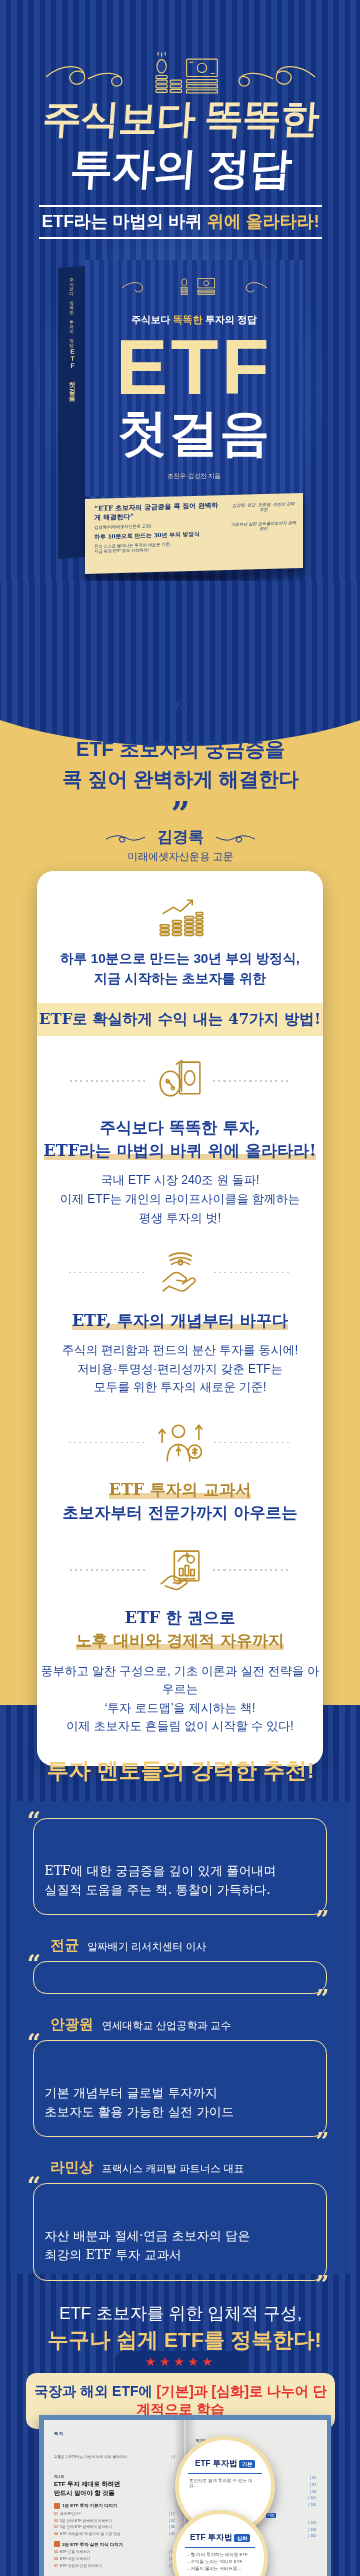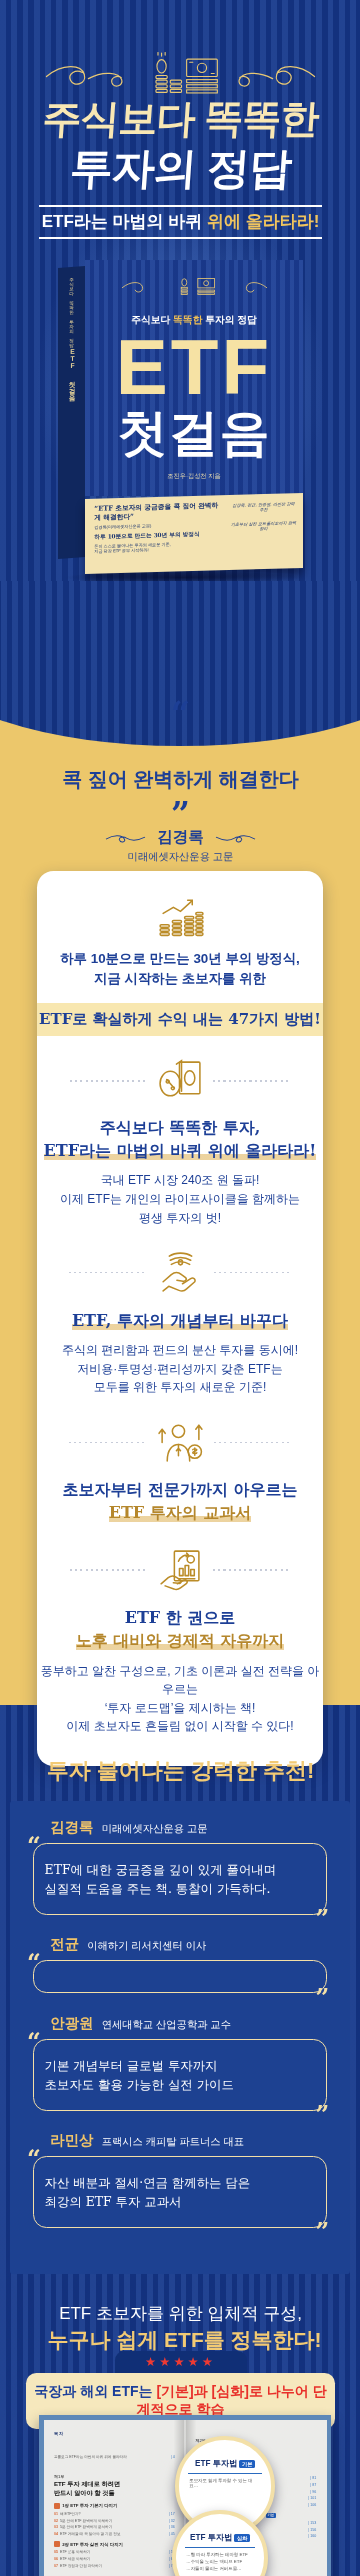--- a/index.html
+++ b/index.html
@@ -2,21 +2,21 @@
 <html style="font-size:8.2px"><head>
 <meta charset="utf-8">
 <style>
   html,body{margin:0;padding:0;background:#0d2258;}
   #page{position:relative;width:361px;height:3877px;margin:0 auto;overflow:hidden;
         font-family:"Liberation Sans",sans-serif;}
   .stripes{background-color:#16398c;
     background-image:repeating-linear-gradient(90deg,rgba(255,255,255,.05) 0 5.7px,rgba(0,0,40,.14) 5.7px 11.3px);}
   .abs{position:absolute;}
   .ctr{left:0;right:0;text-align:center;}
-  .serif{font-family:"DejaVu Serif","Liberation Serif",serif;}
+  .serif{font-family:"DejaVu Serif","Liberation Serif",serif;margin-top:26px;}
   .navy{color:#1d3f96;}
   .goldtx{color:#b5872c;}
   .uline{background-image:linear-gradient(to top,rgba(224,182,96,.6) 0 5.7px,transparent 5.7px);}
   
   #glow{top:170px;left:0;width:361px;height:515px;
     background:radial-gradient(ellipse 206px 268px at 50% 42%,rgba(130,180,255,.42),rgba(130,180,255,0) 70%);}
   .h1a{top:92px;font-size:39px;font-weight:800;color:#f8e7b4;letter-spacing:-1px;transform:skewX(-4deg);}
   .h1b{top:140px;font-size:43px;font-weight:800;color:#ffffff;letter-spacing:-1px;transform:skewX(-4deg);}
   .subline{left:39px;width:283px;height:1.5px;background:#fff;}
   .subtt{top:210px;font-size:17px;font-weight:800;color:#fff;}
@@ -225,20 +225,21 @@
         <div class="l1">경제적 자유를 위한</div>
         <div class="l2">ETF 투자의</div>
         <div class="l3">현실적인 로드맵</div>
       </div>
     </div>
 
   <div id="gold1" class="abs"></div>
   <div id="dome" class="abs stripes"></div>
 
   <div class="abs ctr bigq" style="top:697px">“</div>
+  <div class="abs ctr endq1">ETF 초보자의 궁금증을</div>
   <div class="abs ctr endq2">콕 짚어 완벽하게 해결한다</div>
   <div class="abs ctr bigq" style="top:798px">”</div>
   <div class="abs ctr endname">
     <svg class="flr" width="41" height="10.3" viewBox="0 0 80 20" fill="none" stroke="#1d3f96" stroke-width="2">
         <path d="M2,12 C18,2 34,4 38,12 C41,18 30,20 28,13 C27,8 36,6 42,10 C52,16 66,14 78,8"></path>
       </svg>
     <span>김경록</span>
     <svg class="flr" width="41" height="10.3" viewBox="0 0 80 20" fill="none" stroke="#1d3f96" stroke-width="2">
         <path d="M78,12 C62,2 46,4 42,12 C39,18 50,20 52,13 C53,8 44,6 38,10 C28,16 14,14 2,8"></path>
       </svg>
@@ -318,22 +319,22 @@
               <circle cx="44" cy="22" r="12"></circle>
               <path d="M22,80 C22,58 32,48 44,48 C56,48 66,58 66,80"></path>
               <path d="M44,48 l0,22 M40,60 l4,-5 4,5"></path>
               <path d="M12,44 l0,-26 M6,26 l6,-8 6,8"></path>
               <path d="M84,38 l0,-28 M78,18 l6,-8 6,8"></path>
               <circle cx="76" cy="62" r="13"></circle>
               <path d="M76,55 l0,14 M72,58 c0,-2 8,-2 8,0 c0,3 -8,3 -8,6 c0,2 8,2 8,0"></path>
             </svg></div>
           <div class="dots"></div>
         </div>
+        <div class="sec-h"><span class="goldtx uline">ETF 투자의 교과서</span></div>
         <div class="sec-h"><span class="navy">초보자부터 전문가까지 아우르는</span></div>
-        <div class="sec-h"><span class="goldtx uline">ETF 투자의 교과서</span></div>
         <div class="divider">
           <div class="dots"></div>
           <div><svg width="47" height="43" viewBox="0 0 92 84" fill="none" stroke="#bb8c28" stroke-width="3" stroke-linecap="round" stroke-linejoin="round">
               <rect x="34" y="6" width="48" height="58" rx="2"></rect>
               <path d="M42,26 C46,16 56,12 62,14 M62,14 l-4,-4 M62,14 l-5,3"></path>
               <circle cx="66" cy="22" r="7"></circle>
               <rect x="44" y="40" width="7" height="14"></rect>
               <rect x="55" y="34" width="7" height="20"></rect>
               <rect x="66" y="42" width="7" height="12"></rect>
               <path d="M42,60 l32,0"></path>
@@ -344,65 +345,64 @@
         </div>
         <div class="sec-h"><span class="navy">ETF 한 권으로</span></div>
         <div class="sec-h"><span class="goldtx uline">노후 대비와 경제적 자유까지</span></div>
         <div class="sec-b">풍부하고 알찬 구성으로, 기초 이론과 실전 전략을 아우르는
 ‘투자 로드맵’을 제시하는 책!
 이제 초보자도 흔들림 없이 시작할 수 있다!</div>
       </div>
   </div>
 
   <div class="abs ctr ment-t1">ETF 입문자들을 위한</div>
-  <div class="abs ctr ment-t2">투자 불어나는 강력한 추천!</div>
+  <div class="abs ctr ment-t2">투자 멘토들의 강력한 추천!</div>
   <div id="mpanel" class="abs"></div>
   <div id="mentor-list" class="abs">
       <div class="m-block">
-        <div class="m-name-row"><span class="m-name">김경록</span><span class="m-title">미래에셋자산운용 고문</span></div>
         <div class="m-box">
           <span class="m-oq">“</span>
           <div class="m-quote serif">ETF에 대한 궁금증을 깊이 있게 풀어내며
 실질적 도움을 주는 책. 통찰이 가득하다.</div>
           <span class="m-cq">”</span>
         </div>
       </div>
       <div class="m-block">
-        <div class="m-name-row"><span class="m-name">전균</span><span class="m-title">이해하기 리서치센터 이사</span></div>
+        <div class="m-name-row"><span class="m-name">전균</span><span class="m-title">알짜배기 리서치센터 이사</span></div>
         <div class="m-box">
           <span class="m-oq">“</span>
           <span class="m-cq">”</span>
         </div>
       </div>
       <div class="m-block">
         <div class="m-name-row"><span class="m-name">안광원</span><span class="m-title">연세대학교 산업공학과 교수</span></div>
         <div class="m-box">
           <span class="m-oq">“</span>
           <div class="m-quote serif">기본 개념부터 글로벌 투자까지
 초보자도 활용 가능한 실전 가이드</div>
           <span class="m-cq">”</span>
         </div>
       </div>
       <div class="m-block">
         <div class="m-name-row"><span class="m-name">라민상</span><span class="m-title">프랙시스 캐피탈 파트너스 대표</span></div>
         <div class="m-box">
           <span class="m-oq">“</span>
-          <div class="m-quote serif">자산 배분과 절세·연금 함께하는 담은
+          <div class="m-quote serif">자산 배분과 절세·연금 초보자의 담은
 최강의 ETF 투자 교과서</div>
           <span class="m-cq">”</span>
         </div>
       </div>
     </div>
 
   <div class="abs ctr feat-t1">ETF 초보자를 위한 입체적 구성,</div>
   <div class="abs ctr feat-t2">누구나 쉽게 ETF를 정복한다!</div>
   <div id="callouts">
       <div class="callout" style="top: 2351px;">
         <div class="co-tab">★★★★★</div>
-        <div class="co-bar" style="font-size: 14px; font-weight: 800;"><span class="b">국장과 해외 ETF는 </span><span class="r">[기본]과 [심화]로 나누어 단계적으로 학습</span></div>
+        <div class="co-bar" style="font-size: 14px; font-weight: 800;"><span class="b">국장과 해외 ETF에 </span><span class="r">[기본]과 [심화]로 나누어 단계적으로 학습</span></div>
         <div class="co-tip"></div>
       </div>
     </div>
 
   <div id="spread1" class="spread" style="top:2415px;height:213px">
     <div class="pages">
       <div class="pg" id="toc-left">
           <div style="font-size: 4.1px; font-weight: bold; color: rgb(23, 49, 110); text-align: left;">목 차</div>
           <div class="toc-item" style="margin-top: 19.6px;">
             <span class="t">프롤로그  ETF라는 마법의 바퀴 위에 올라타라</span>

